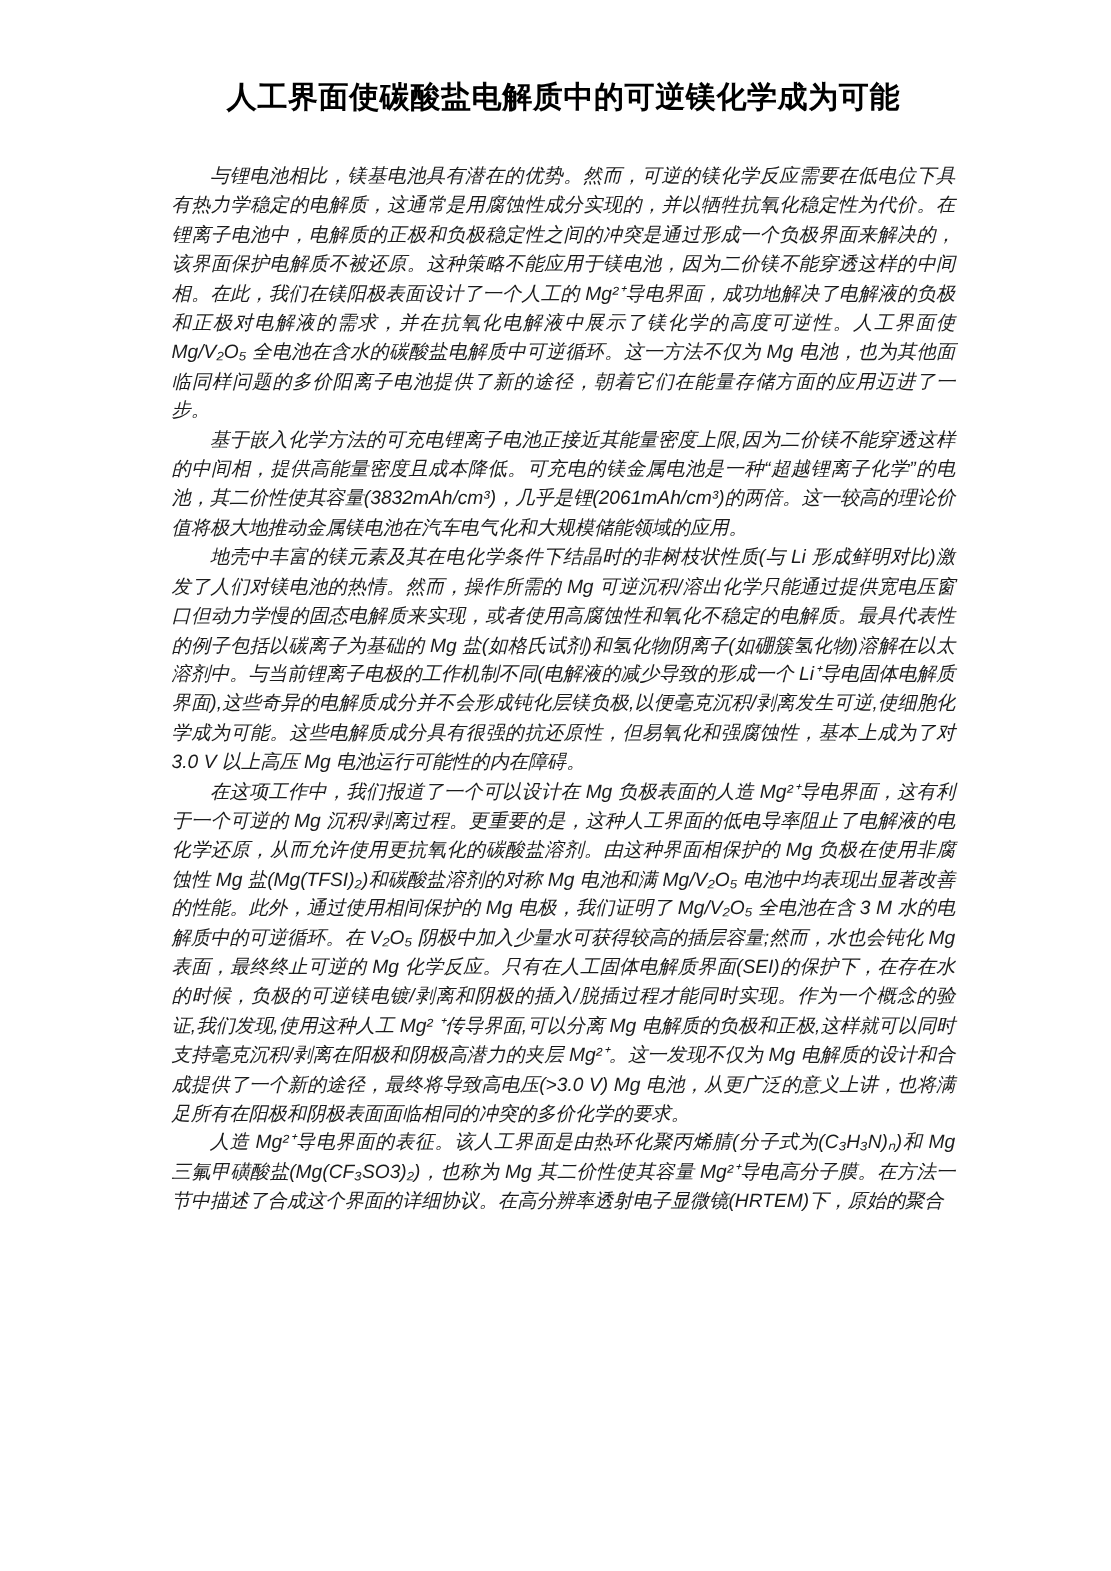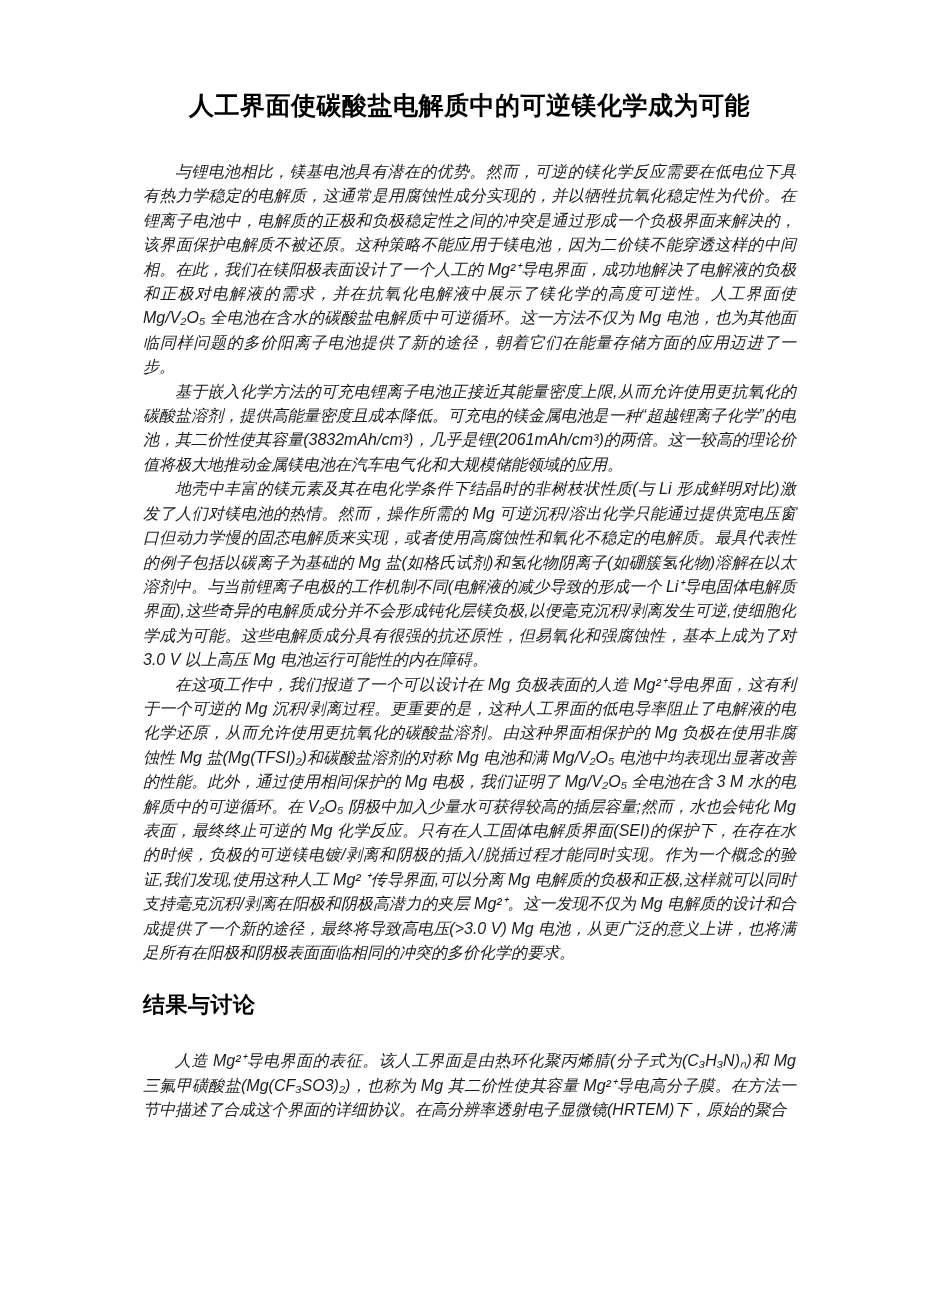--- a/index.html
+++ b/index.html
@@ -7,21 +7,21 @@
   .page {
     position: relative;
     width: 926px;
     height: 1309px;
     background: #ffffff;
     overflow: hidden;
     font-family: "Liberation Sans", sans-serif;
     color: #1b1b1b;
   }
   .content {
-    padding: 88px 130px 0 143px; 
+    padding: 64px 130px 0 143px; 
   }
   h1.doc-title {
     font-size: 25px;
     line-height: 34px;
     font-weight: 700;
     text-align: center;
     color: #000000;
     letter-spacing: 0.5px;
   }
   .body-text {
@@ -50,22 +50,21 @@
 </style>
 </head>
 <body>
 
 <div class="page">
   <div class="content">
     <h1 class="doc-title">人工界面使碳酸盐电解质中的可逆镁化学成为可能</h1>
 
     <div class="body-text">
       <p class="para">与锂电池相比，镁基电池具有潜在的优势。然而，可逆的镁化学反应需要在低电位下具有热力学稳定的电解质，这通常是用腐蚀性成分实现的，并以牺牲抗氧化稳定性为代价。在锂离子电池中，电解质的正极和负极稳定性之间的冲突是通过形成一个负极界面来解决的，该界面保护电解质不被还原。这种策略不能应用于镁电池，因为二价镁不能穿透这样的中间相。在此，我们在镁阳极表面设计了一个人工的 Mg²⁺导电界面，成功地解决了电解液的负极和正极对电解液的需求，并在抗氧化电解液中展示了镁化学的高度可逆性。人工界面使 Mg/V₂O₅ 全电池在含水的碳酸盐电解质中可逆循环。这一方法不仅为 Mg 电池，也为其他面临同样问题的多价阳离子电池提供了新的途径，朝着它们在能量存储方面的应用迈进了一步。</p>
-      <p class="para">基于嵌入化学方法的可充电锂离子电池正接近其能量密度上限,从而允许使用更抗氧化的碳酸盐溶剂，提供高能量密度且成本降低。可充电的镁金属电池是一种“超越锂离子化学”的电池，其二价性使其容量(3832mAh/cm³)，几乎是锂(2061mAh/cm³)的两倍。这一较高的理论价值将极大地推动金属镁电池在汽车电气化和大规模储能领域的应用。</p>
+      <p class="para">基于嵌入化学方法的可充电锂离子电池正接近其能量密度上限,因为二价镁不能穿透这样的中间相，提供高能量密度且成本降低。可充电的镁金属电池是一种“超越锂离子化学”的电池，其二价性使其容量(3832mAh/cm³)，几乎是锂(2061mAh/cm³)的两倍。这一较高的理论价值将极大地推动金属镁电池在汽车电气化和大规模储能领域的应用。</p>
       <p class="para">地壳中丰富的镁元素及其在电化学条件下结晶时的非树枝状性质(与 Li 形成鲜明对比)激发了人们对镁电池的热情。然而，操作所需的 Mg 可逆沉积/溶出化学只能通过提供宽电压窗口但动力学慢的固态电解质来实现，或者使用高腐蚀性和氧化不稳定的电解质。最具代表性的例子包括以碳离子为基础的 Mg 盐(如格氏试剂)和氢化物阴离子(如硼簇氢化物)溶解在以太溶剂中。与当前锂离子电极的工作机制不同(电解液的减少导致的形成一个 Li⁺导电固体电解质界面),这些奇异的电解质成分并不会形成钝化层镁负极,以便毫克沉积/剥离发生可逆,使细胞化学成为可能。这些电解质成分具有很强的抗还原性，但易氧化和强腐蚀性，基本上成为了对 3.0 V 以上高压 Mg 电池运行可能性的内在障碍。</p>
       <p class="para">在这项工作中，我们报道了一个可以设计在 Mg 负极表面的人造 Mg²⁺导电界面，这有利于一个可逆的 Mg 沉积/剥离过程。更重要的是，这种人工界面的低电导率阻止了电解液的电化学还原，从而允许使用更抗氧化的碳酸盐溶剂。由这种界面相保护的 Mg 负极在使用非腐蚀性 Mg 盐(Mg(TFSI)₂)和碳酸盐溶剂的对称 Mg 电池和满 Mg/V₂O₅ 电池中均表现出显著改善的性能。此外，通过使用相间保护的 Mg 电极，我们证明了 Mg/V₂O₅ 全电池在含 3 M 水的电解质中的可逆循环。在 V₂O₅ 阴极中加入少量水可获得较高的插层容量;然而，水也会钝化 Mg 表面，最终终止可逆的 Mg 化学反应。只有在人工固体电解质界面(SEI)的保护下，在存在水的时候，负极的可逆镁电镀/剥离和阴极的插入/脱插过程才能同时实现。作为一个概念的验证,我们发现,使用这种人工 Mg² ⁺传导界面,可以分离 Mg 电解质的负极和正极,这样就可以同时支持毫克沉积/剥离在阳极和阴极高潜力的夹层 Mg²⁺。这一发现不仅为 Mg 电解质的设计和合成提供了一个新的途径，最终将导致高电压(&gt;3.0 V) Mg 电池，从更广泛的意义上讲，也将满足所有在阳极和阴极表面面临相同的冲突的多价化学的要求。</p>
 
-      <h2 class="section-heading">结果与讨论</h2>
 
       <p class="para">人造 Mg²⁺导电界面的表征。该人工界面是由热环化聚丙烯腈(分子式为(C₃H₃N)ₙ)和 Mg 三氟甲磺酸盐(Mg(CF₃SO3)₂)，也称为 Mg 其二价性使其容量 Mg²⁺导电高分子膜。在方法一节中描述了合成这个界面的详细协议。在高分辨率透射电子显微镜(HRTEM)下，原始的聚合</p>
     </div>
   </div>
 </div>
 
 </body></html>

